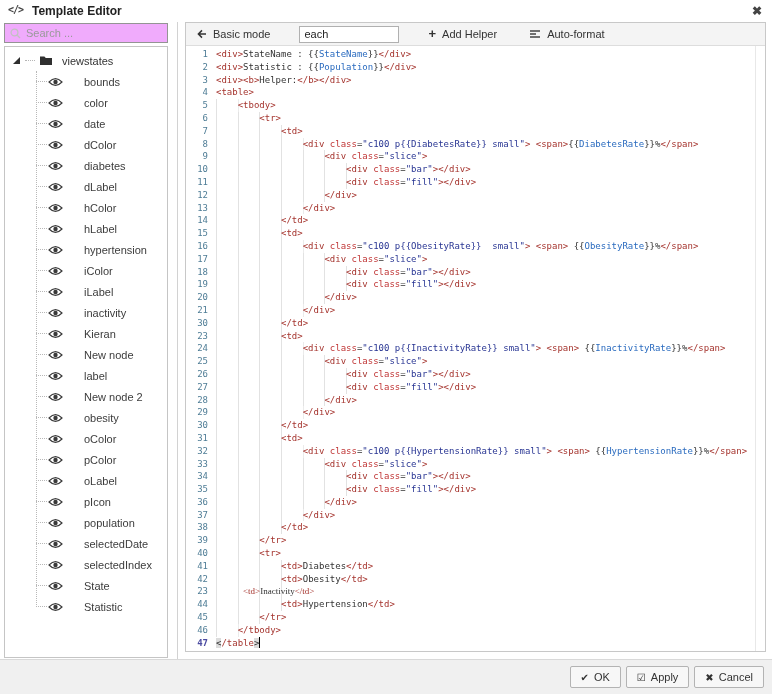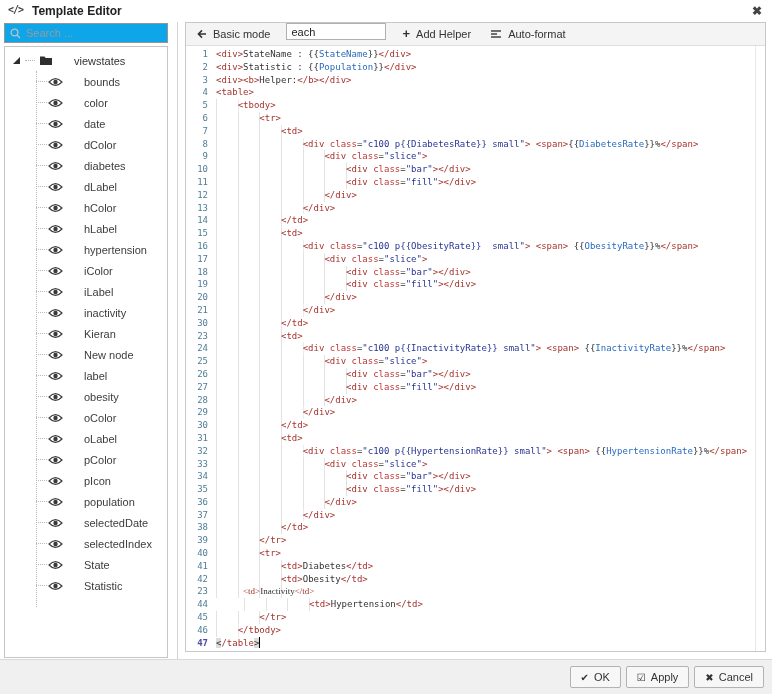--- a/index.html
+++ b/index.html
@@ -12,45 +12,45 @@
   
   .titlebar { position:absolute; left:0; top:0; right:0; height:22px; }
   .title-icon { position:absolute; left:8px; top:4px; font-family:"DejaVu Sans Mono",monospace;
     font-size:10px; font-weight:bold; color:#444; letter-spacing:-1px; }
   .title-text { position:absolute; left:32px; top:4px; font-size:12px; font-weight:bold; color:#222; }
   .close-btn { position:absolute; right:10px; top:2px; font-size:12px; font-weight:bold; color:#444;
     background:none; border:none; cursor:pointer; line-height:18px; }
 
   
   .search-box { position:absolute; left:4px; top:23px; width:164px; height:20px;
-    border:1px solid #949494; background:#0ea5e9; display:flex; align-items:center; padding:0 5px; gap:5px; }
+    border:1px solid #949494; background:#f0abfc; display:flex; align-items:center; padding:0 5px; gap:5px; }
   .search-box input { border:none; outline:none; flex:1; font-size:11px; color:#444;
     font-family:"Liberation Sans",sans-serif; background:transparent; }
   .search-box input::placeholder { color:#9a9a9a; }
 
   .tree { position:absolute; left:4px; top:46px; width:164px; height:612px;
     border:1px solid #c5c5c5; background:#fff; overflow:hidden; padding-top:3px; }
   .tree-root { position:relative; height:21px; display:flex; align-items:center; padding-left:7px; gap:4px; }
   .root-dash { width:10px; border-top:1px dotted #b5b5b5; }
-  .tree-root .root-label { font-size:11px; color:#333; margin-left:17px; }
+  .tree-root .root-label { font-size:11px; color:#333; margin-left:5px; }
   .tree-vline { position:absolute; left:31px; top:24px; height:536px; width:0;
     border-left:1px dotted #b8b8b8; }
   .tree-item { position:relative; height:21px; display:flex; align-items:center; padding-left:43px; }
   .tree-item::before { content:""; position:absolute; left:31px; top:10px; width:11px;
     border-top:1px dotted #b8b8b8; }
   .tree-item .eye { display:inline-flex; width:15px; justify-content:center; }
   .tree-label { font-size:11px; color:#3c3c3c; margin-left:21px; white-space:nowrap; }
 
   .pane-divider { position:absolute; left:177px; top:22px; width:1px; height:637px; background:#d2d2d2; }
 
   
   .rightpane { position:absolute; left:185px; top:22px; width:581px; height:630px;
     border:1px solid #c8c8c8; background:#fff; }
   .toolbar { height:23px; background:#f4f4f4; border-bottom:1px solid #ddd;
-    display:flex; padding-left:8px; gap:13px; }
+    display:flex; align-items:center; padding-left:8px; gap:26px; }
   .tool-btn { display:inline-flex; align-items:center; gap:6px; background:none; border:none;
     font-size:11px; color:#333; font-family:"Liberation Sans",sans-serif; cursor:pointer; padding:2px 3px; }
   .helper-input { width:100px; height:17px; border:1px solid #b0b0b0; background:#fff;
     font-size:11px; padding:0 4px; color:#222; font-family:"Liberation Sans",sans-serif; outline:none; }
   .plus-glyph { font-weight:bold; font-size:13px; line-height:10px; color:#333; }
 
   
   .editor { position:relative; height:605px; background:#fff; padding-top:2px; overflow:hidden; }
   .scrolltrack { position:absolute; top:0; bottom:0; right:9px; width:0; border-left:1px solid #e8e8e8; }
   .cm-line { display:flex; height:12.8px; }
@@ -248,48 +248,57 @@
           </span>
           <span class="tree-label">label</span>
         </div>
         <div class="tree-item">
           <span class="eye">
             <svg width="15" height="10" viewBox="0 0 15 10">
               <path d="M1 5 Q7.5 -1.8 14 5 Q7.5 11.8 1 5 Z" fill="none" stroke="#3a3a3a" stroke-width="1.1"></path>
               <circle cx="7.5" cy="5" r="2.2" fill="#3a3a3a"></circle>
             </svg>
           </span>
+          <span class="tree-label">New node 2</span>
+        </div>
+        <div class="tree-item">
+          <span class="eye">
+            <svg width="15" height="10" viewBox="0 0 15 10">
+              <path d="M1 5 Q7.5 -1.8 14 5 Q7.5 11.8 1 5 Z" fill="none" stroke="#3a3a3a" stroke-width="1.1"></path>
+              <circle cx="7.5" cy="5" r="2.2" fill="#3a3a3a"></circle>
+            </svg>
+          </span>
           <span class="tree-label">obesity</span>
         </div>
         <div class="tree-item">
           <span class="eye">
             <svg width="15" height="10" viewBox="0 0 15 10">
               <path d="M1 5 Q7.5 -1.8 14 5 Q7.5 11.8 1 5 Z" fill="none" stroke="#3a3a3a" stroke-width="1.1"></path>
               <circle cx="7.5" cy="5" r="2.2" fill="#3a3a3a"></circle>
             </svg>
           </span>
           <span class="tree-label">oColor</span>
         </div>
         <div class="tree-item">
           <span class="eye">
             <svg width="15" height="10" viewBox="0 0 15 10">
               <path d="M1 5 Q7.5 -1.8 14 5 Q7.5 11.8 1 5 Z" fill="none" stroke="#3a3a3a" stroke-width="1.1"></path>
               <circle cx="7.5" cy="5" r="2.2" fill="#3a3a3a"></circle>
             </svg>
           </span>
+          <span class="tree-label">pColor</span>
+        </div>
+        <div class="tree-item">
+          <span class="eye">
+            <svg width="15" height="10" viewBox="0 0 15 10">
+              <path d="M1 5 Q7.5 -1.8 14 5 Q7.5 11.8 1 5 Z" fill="none" stroke="#3a3a3a" stroke-width="1.1"></path>
+              <circle cx="7.5" cy="5" r="2.2" fill="#3a3a3a"></circle>
+            </svg>
+          </span>
           <span class="tree-label">oLabel</span>
-        </div>
-        <div class="tree-item">
-          <span class="eye">
-            <svg width="15" height="10" viewBox="0 0 15 10">
-              <path d="M1 5 Q7.5 -1.8 14 5 Q7.5 11.8 1 5 Z" fill="none" stroke="#3a3a3a" stroke-width="1.1"></path>
-              <circle cx="7.5" cy="5" r="2.2" fill="#3a3a3a"></circle>
-            </svg>
-          </span>
-          <span class="tree-label">pColor</span>
         </div>
         <div class="tree-item">
           <span class="eye">
             <svg width="15" height="10" viewBox="0 0 15 10">
               <path d="M1 5 Q7.5 -1.8 14 5 Q7.5 11.8 1 5 Z" fill="none" stroke="#3a3a3a" stroke-width="1.1"></path>
               <circle cx="7.5" cy="5" r="2.2" fill="#3a3a3a"></circle>
             </svg>
           </span>
           <span class="tree-label">pIcon</span>
         </div>
@@ -536,21 +545,21 @@
           <div class="cm-line">
             <span class="gut">42</span>
             <span class="code" style="background-image: repeating-linear-gradient(90deg, var(--c-guide) 0 1px, transparent 1px 21.672px); background-size: 66.016px 100%; background-repeat: no-repeat;">            <span class="tk-tag">&lt;td&gt;</span><span class="tk-txt">Obesity</span><span class="tk-tag">&lt;/td&gt;</span></span>
           </div>
           <div class="cm-line">
             <span class="gut">23</span>
             <span class="code" style="background-image: repeating-linear-gradient(90deg, var(--c-guide) 0 1px, transparent 1px 21.672px); background-size: 66.016px 100%; background-repeat: no-repeat; font-family: Liberation Serif, serif;">            <span class="tk-tag">&lt;td&gt;</span><span class="tk-txt">Inactivity</span><span class="tk-tag">&lt;/td&gt;</span></span>
           </div>
           <div class="cm-line">
             <span class="gut">44</span>
-            <span class="code" style="background-image: repeating-linear-gradient(90deg, var(--c-guide) 0 1px, transparent 1px 21.672px); background-size: 66.016px 100%; background-repeat: no-repeat; margin-left: 28px;">            <span class="tk-tag">&lt;td&gt;</span><span class="tk-txt">Hypertension</span><span class="tk-tag">&lt;/td&gt;</span></span>
+            <span class="code" style="background-image: repeating-linear-gradient(90deg, var(--c-guide) 0 1px, transparent 1px 21.672px); background-size: 66.016px 100%; background-repeat: no-repeat;">            <span class="tk-tag">&lt;td&gt;</span><span class="tk-txt">Hypertension</span><span class="tk-tag">&lt;/td&gt;</span></span>
           </div>
           <div class="cm-line">
             <span class="gut">45</span>
             <span class="code" style="background-image: repeating-linear-gradient(90deg, var(--c-guide) 0 1px, transparent 1px 21.672px); background-size: 44.344px 100%; background-repeat: no-repeat;">        <span class="tk-tag">&lt;/tr&gt;</span></span>
           </div>
           <div class="cm-line">
             <span class="gut">46</span>
             <span class="code" style="background-image: repeating-linear-gradient(90deg, var(--c-guide) 0 1px, transparent 1px 21.672px); background-size: 22.672px 100%; background-repeat: no-repeat;">    <span class="tk-tag">&lt;/tbody&gt;</span></span>
           </div>
           <div class="cm-line">

